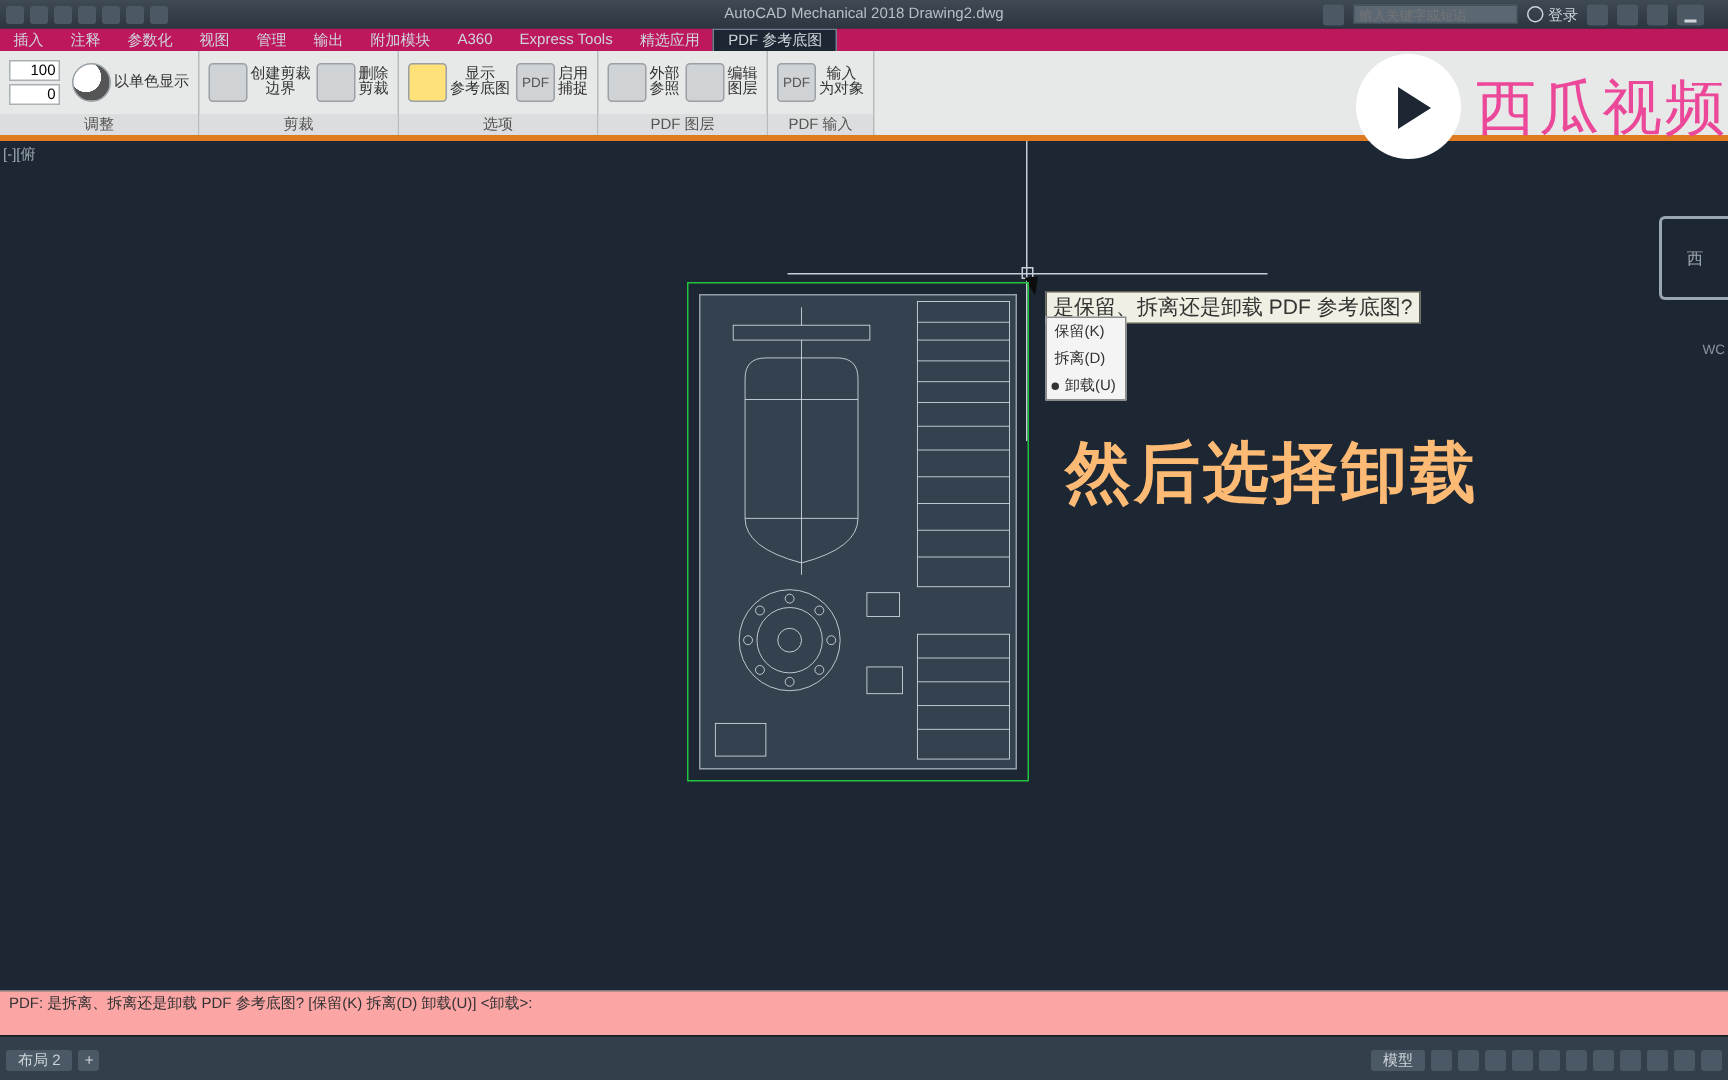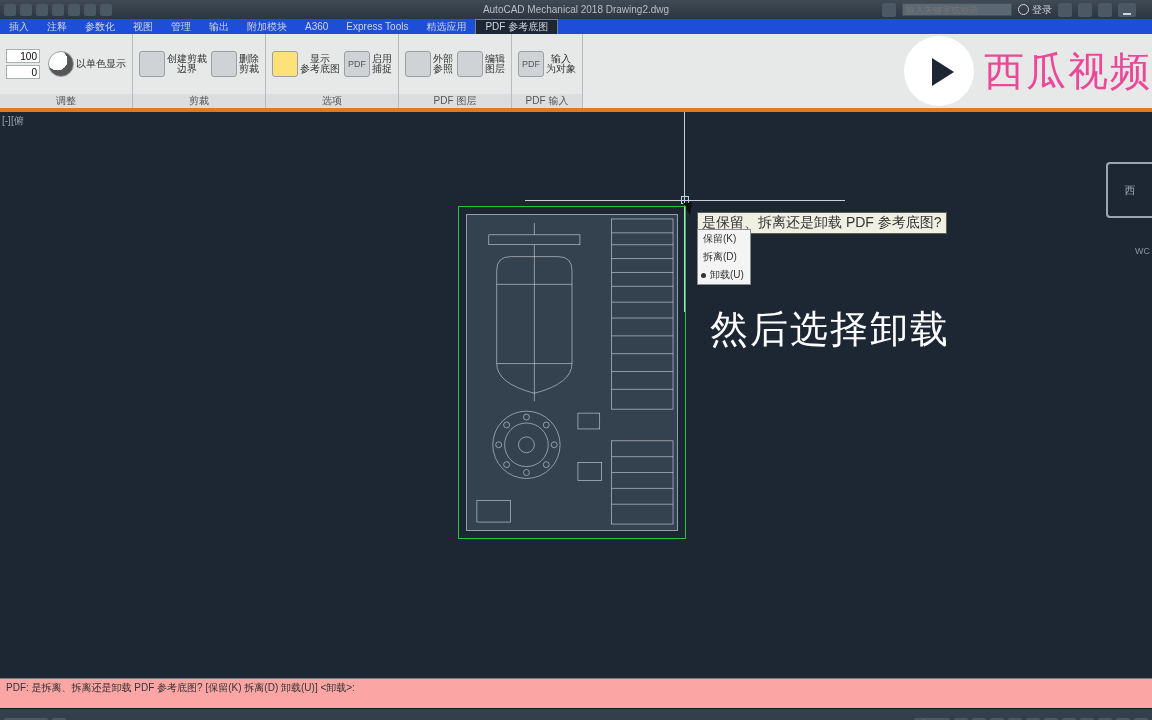--- a/index.html
+++ b/index.html
@@ -9,25 +9,25 @@
 .titlebar .qat{display:flex;gap:4px;padding:0 4px}
 .titlebar .qat span{width:12px;height:12px;background:#4c5864;border-radius:2px}
 .titlebar .title{position:absolute;left:50%;transform:translateX(-50%);color:#b8bfc5;font-size:10px}
 .titlebar .right{margin-left:auto;display:flex;align-items:center;gap:6px;padding-right:16px}
 .titlebar input{width:110px;height:13px;font-size:9px;background:#5b6773;border:1px solid #44505a;color:#cfd5da;padding:0 3px}
 .titlebar .user{display:flex;align-items:center;gap:3px;font-size:10px}
 .titlebar .rbtn{width:14px;height:14px;background:#4c5864;border-radius:2px}
 .titlebar .min{width:18px;height:14px;background:#4c5864;border-radius:2px;display:flex;align-items:flex-end;justify-content:center}
 .titlebar .min::before{content:"";width:8px;height:2px;background:#cfd5da;margin-bottom:2px}
 
-.menubar{height:15px;background:#1d4ed8;display:flex;color:#cfd5da;font-size:10px;align-items:center}
+.menubar{height:15px;background:#be185d;display:flex;color:#cfd5da;font-size:10px;align-items:center}
 .menubar span{padding:0 9px;height:100%;display:flex;align-items:center;cursor:pointer}
 .menubar span.sel{background:#1d2733;border:1px solid #718090;border-bottom:none}
 
-.ribbon{height:78px;background:#e7e8e8;border-bottom:4px solid #e07a1f;display:flex}
+.ribbon{height:60px;background:#e7e8e8;border-bottom:4px solid #e07a1f;display:flex}
 .ribbon .group{border-right:1px solid #b8bcbf;display:flex;flex-direction:column}
 .ribbon .group .body{flex:1;display:flex;align-items:center;padding:2px 6px;gap:4px}
 .ribbon .group .label{height:14px;text-align:center;font-size:10px;color:#555;background:#dcddde}
 .rib-item{display:flex;flex-direction:row;align-items:center;gap:2px;font-size:10px;color:#333;cursor:pointer;min-width:30px}
 .rib-item .ico{width:26px;height:26px;background:#cfd3d6;border:1px solid #9aa0a5;border-radius:3px;position:relative;display:flex;align-items:center;justify-content:center;font-size:9px;color:#555}
 .rib-txt{line-height:1.05;text-align:center;white-space:pre}
 .numbox{display:flex;flex-direction:column;gap:2px;margin-right:4px}
 .numbox input{width:34px;height:14px;font-size:10px;text-align:right;border:1px solid #aab0b4;background:#fff;padding-right:2px}
 
 .watermark{position:absolute;right:0;top:36px;display:flex;align-items:center;gap:10px;color:#ec4899;font-size:40px;font-weight:400;letter-spacing:2px;z-index:10;font-family:"Microsoft YaHei",sans-serif}
@@ -43,21 +43,21 @@
 .cursor-arrow{position:absolute;left:686px;top:88px;width:0;height:0;border-left:8px solid #0d0d0d;border-top:4px solid transparent;border-bottom:10px solid transparent;transform:rotate(-30deg)}
 
 .sel-rect{position:absolute;left:458px;top:94px;width:228px;height:333px;border:1.5px solid #22c33d}
 .pdf-page{position:absolute;left:466px;top:102px;width:212px;height:317px;background:#34414e;border:1px solid #93a0ac}
 
 .tooltip{position:absolute;left:697px;top:100px;background:#f0efe3;border:1px solid #5d5d52;font-size:14px;padding:1px 4px;color:#333;white-space:nowrap}
 .popup{position:absolute;left:697px;top:117px;background:#f4f4f4;border:1px solid #8c8c8c;width:54px;font-size:10px;color:#333}
 .popup div{padding:2px 5px;display:flex;align-items:center;gap:3px;cursor:pointer}
 .popup div.sel::before{content:"";width:5px;height:5px;background:#333;border-radius:50%;margin-left:-2px;margin-right:1px}
 
-.annot{position:absolute;left:710px;top:192px;color:#ffffff;font-size:38px;font-weight:400;letter-spacing:2px}
+.annot{position:absolute;left:710px;top:192px;color:#fdba74;font-size:44px;font-weight:700;letter-spacing:2px}
 
 .viewcube{position:absolute;right:0;top:50px;width:46px;height:56px;border:2px solid #9aa6b0;border-right:none;border-radius:4px 0 0 4px;display:flex;align-items:center;justify-content:center;color:#9aa6b0;font-size:11px}
 .wcs{position:absolute;right:2px;top:134px;color:#8a95a0;font-size:9px}
 
 .cmd-area{height:30px;background:#fca5a5;border-top:1px solid #7a7a7a;font-size:10px;color:#333;padding:2px 6px;line-height:1.3;font-family:SimSun,monospace}
 
 .status{height:16px;background:#33404c;display:flex;align-items:center;color:#cfd5da;font-size:10px;padding:16px 4px;gap:4px;border-top:1px solid #151b21}
 .status .tab{background:#4a5965;padding:0 8px;height:14px;display:flex;align-items:center;border-radius:2px;cursor:pointer}
 .status .spacer{flex:1}
 .status .sbtn{width:14px;height:14px;background:#4a5965;border-radius:2px}

